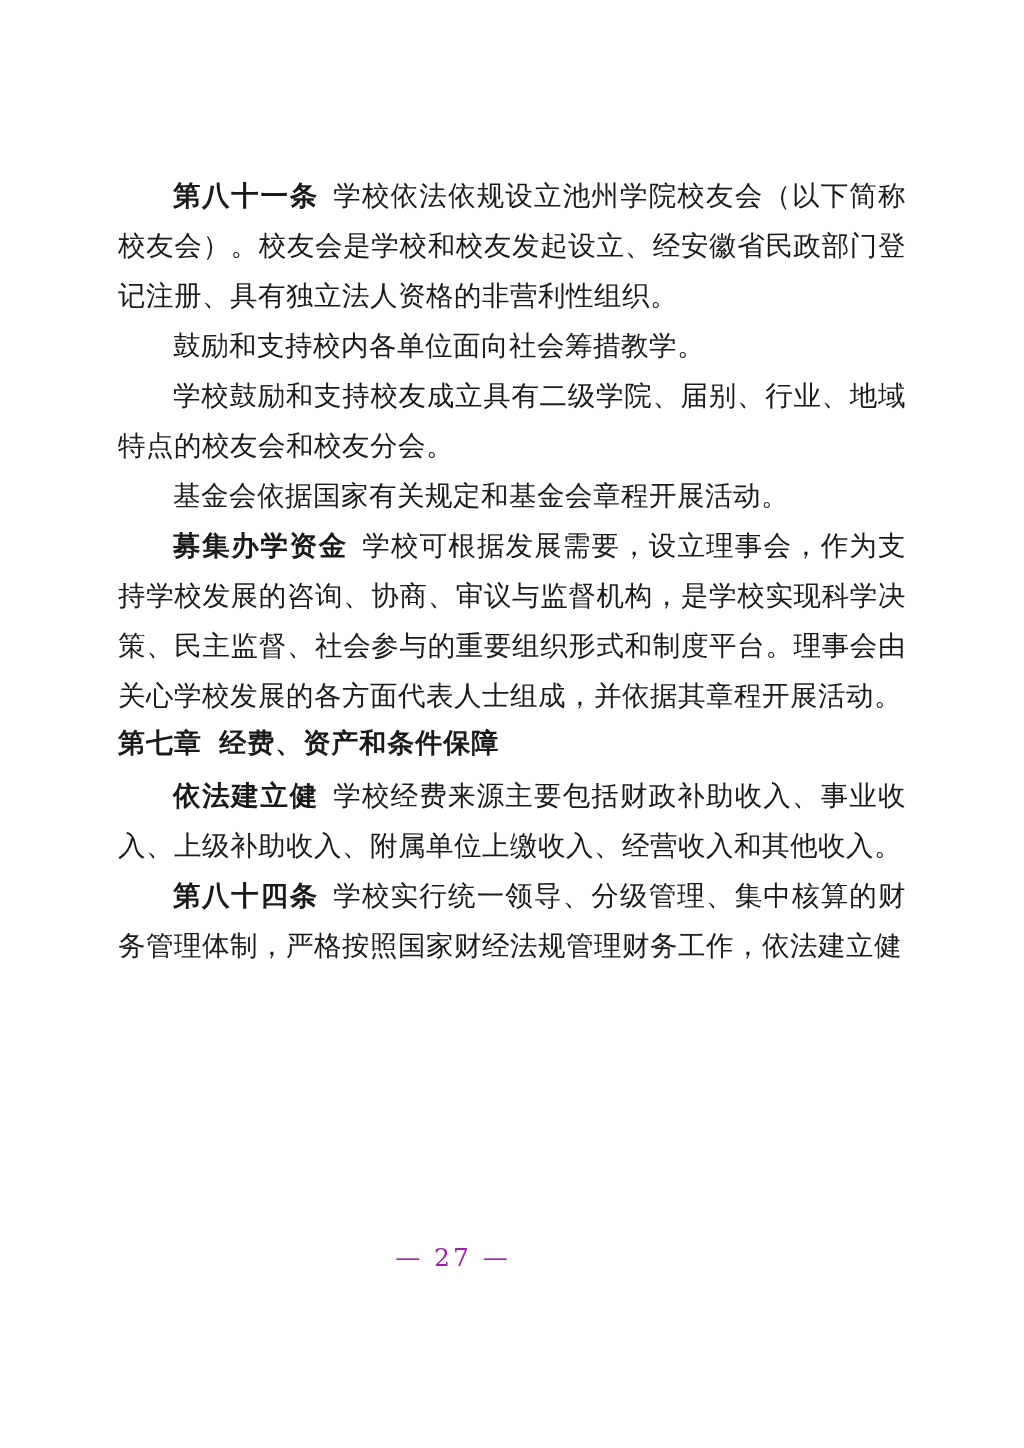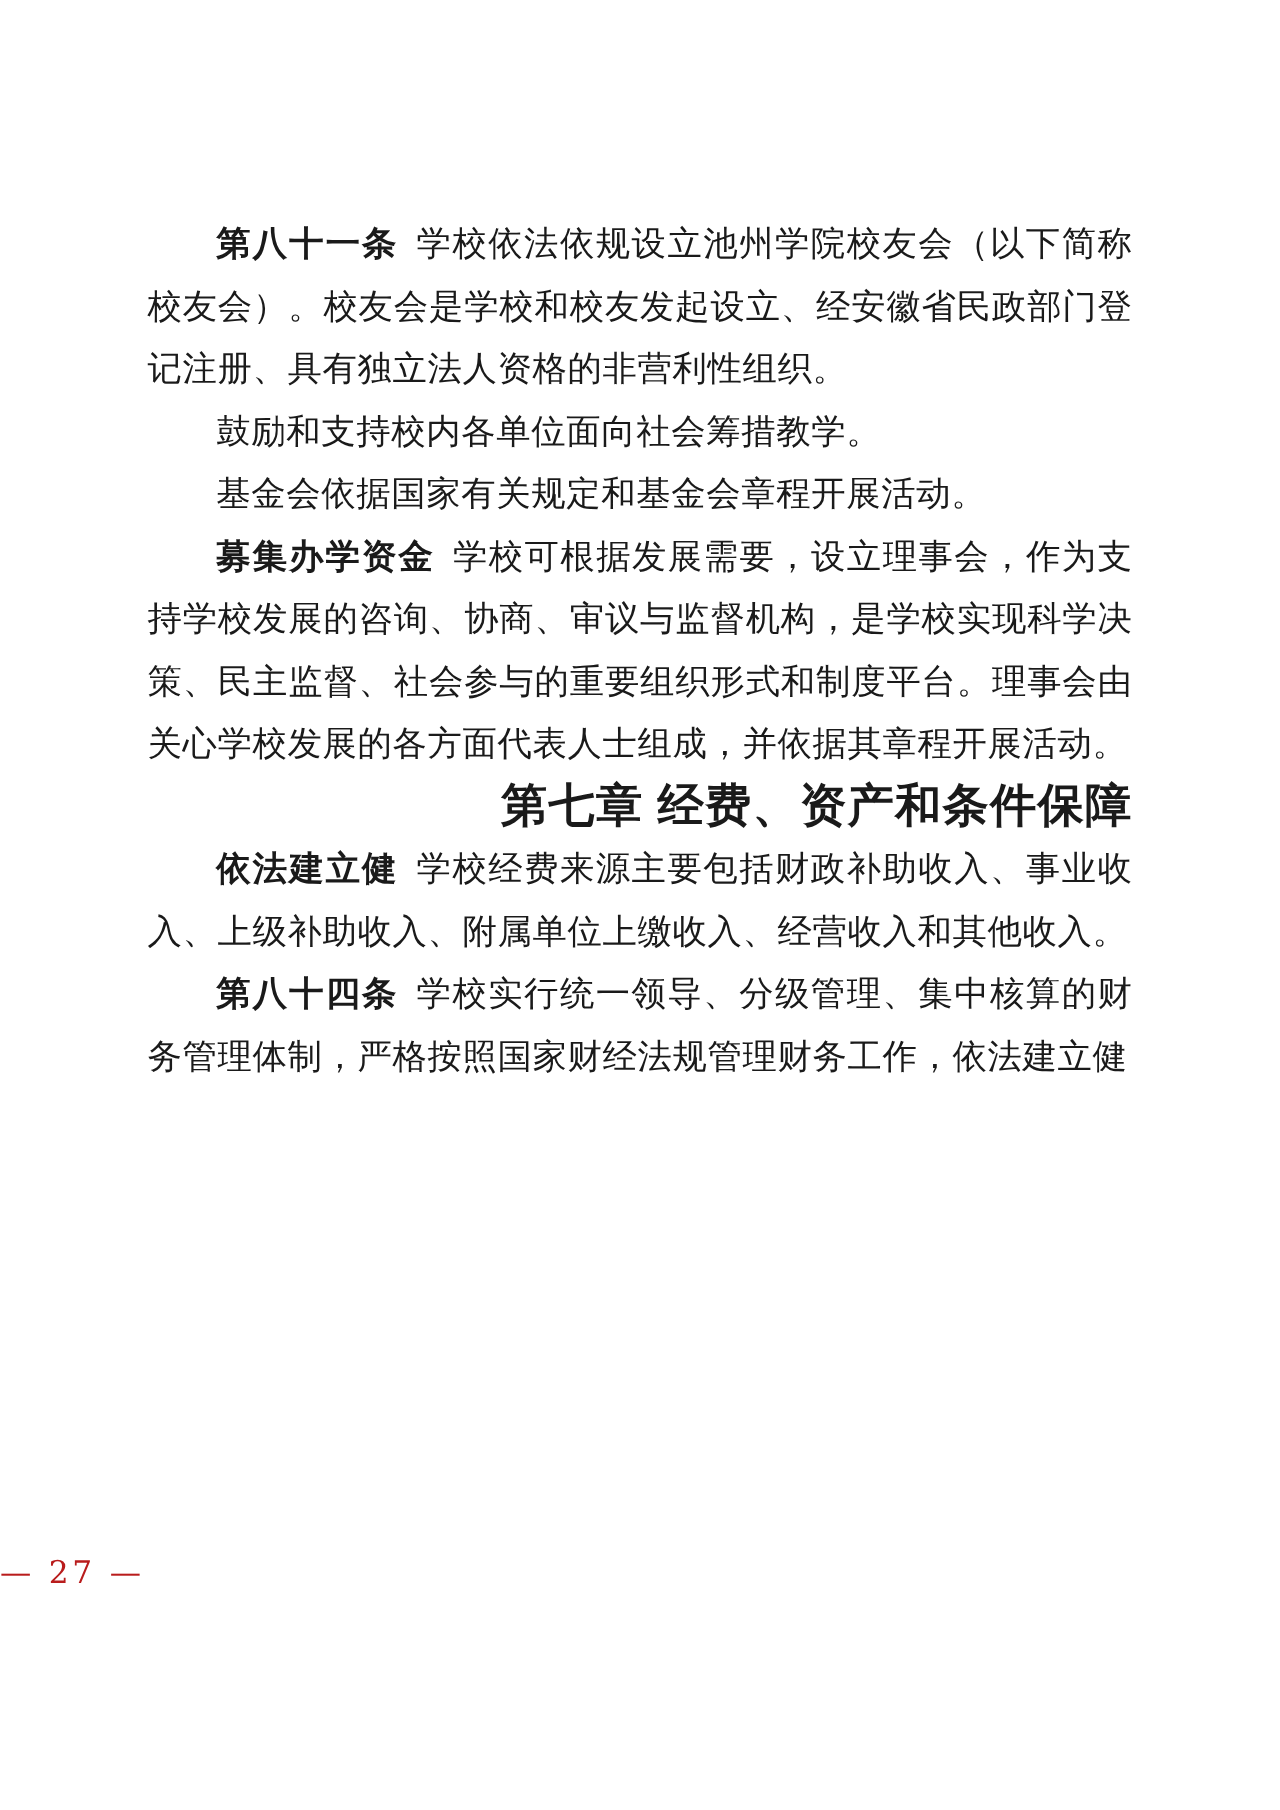--- a/index.html
+++ b/index.html
@@ -32,50 +32,51 @@
   .article-label {
     font-weight: bold;
     letter-spacing: 1px;
   }
   .article-gap {
     display: inline-block;
     width: 0.5em;
   }
   h2.chapter-heading {
     margin: 0;
-    font-size: 37px;
+    font-size: 27px;
     line-height: 50px;
-    text-align: right;
+    text-align: left;
     font-weight: bold;
-    font-family: Liberation Sans, sans-serif;
+    font-family: Liberation Mono, monospace;
     letter-spacing: 1px;
   }
   .page-number {
     position: absolute;
     left: 0;
     right: 118px;
     bottom: 88px;
-    text-align: left;
+    text-align: center;
     font-size: 25px;
     font-family: "DejaVu Serif", "Liberation Serif", serif;
     letter-spacing: 3px;
-    color: #b91c1c;
+    color: #a21caf;
   }
 </style>
 </head>
 <body>
 
 <div class="page">
 
   <div class="body-text">
 
     <p class="para"><span class="article-label">第八十一条</span><span class="article-gap"></span><span>学校依法依规设立池州学院校友会（以下简称校友会）。校友会是学校和校友发起设立、经安徽省民政部门登记注册、具有独立法人资格的非营利性组织。</span></p>
 
     <p class="para"><span>鼓励和支持校内各单位面向社会筹措教学。</span></p>
 
+    <p class="para"><span>学校鼓励和支持校友成立具有二级学院、届别、行业、地域特点的校友会和校友分会。</span></p>
 
 
     <p class="para"><span>基金会依据国家有关规定和基金会章程开展活动。</span></p>
 
     <p class="para"><span class="article-label">募集办学资金</span><span class="article-gap"></span><span>学校可根据发展需要，设立理事会，作为支持学校发展的咨询、协商、审议与监督机构，是学校实现科学决策、民主监督、社会参与的重要组织形式和制度平台。理事会由关心学校发展的各方面代表人士组成，并依据其章程开展活动。</span></p>
 
     <h2 class="chapter-heading">第七章  经费、资产和条件保障</h2>
 
     <p class="para"><span class="article-label">依法建立健</span><span class="article-gap"></span><span>学校经费来源主要包括财政补助收入、事业收入、上级补助收入、附属单位上缴收入、经营收入和其他收入。</span></p>
 

